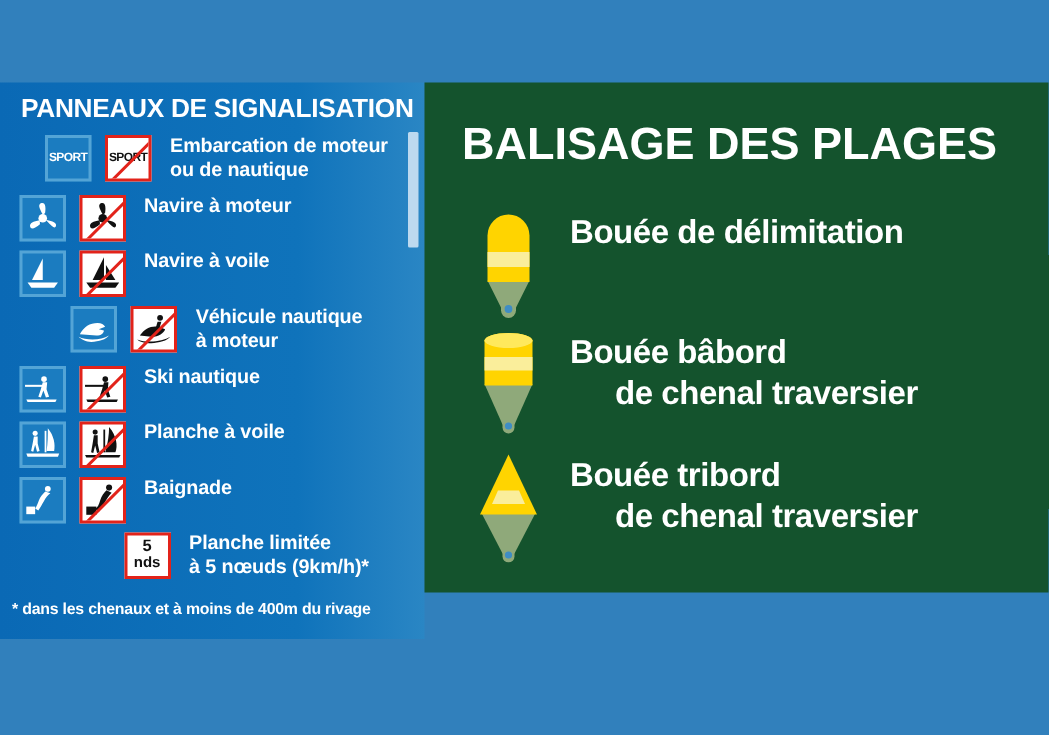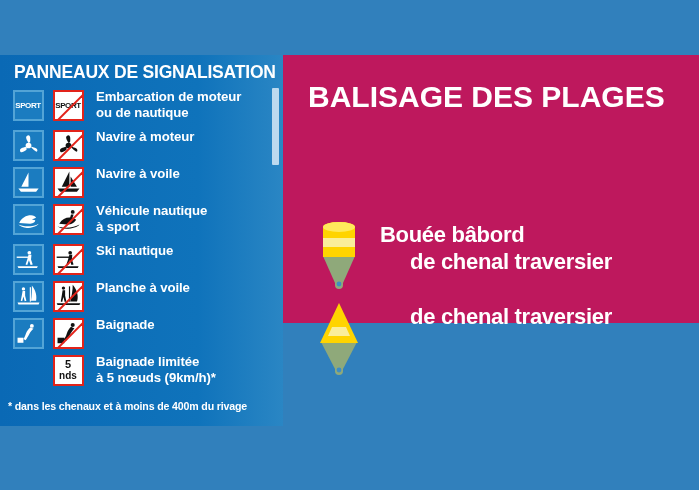--- a/index.html
+++ b/index.html
@@ -17,21 +17,21 @@
     background:#0c6cb6;
     background:linear-gradient(90deg,#0a69b5 0%,#0f73bb 70%,#2a86c4 100%);
   }
   #left-title{
     position:absolute;left:14px;top:7px;width:265px;
     color:#ffffff;font-size:17.5px;font-weight:bold;letter-spacing:-0.2px;
     white-space:nowrap;
   }
   #sign-list{position:absolute;left:8px;top:32px;width:268px;}
   .sign-row{display:flex;align-items:flex-start;height:37px;}
-  .sign-row.tall{height:40px;}
+  .sign-row.tall{height:40px;justify-content:center;}
   .icon-cell{width:40px;height:36px;flex:0 0 40px;display:flex;align-items:center;justify-content:center;}
   .allow-box{
     width:31px;height:31px;background:#1b7cc0;
     box-sizing:border-box;border:2.5px solid #53a4d6;
     position:relative;overflow:hidden;
   }
   .ban-box{
     width:31px;height:31px;background:#ffffff;
     box-sizing:border-box;border:2.5px solid #e2231a;
     position:relative;overflow:hidden;
@@ -61,22 +61,22 @@
     color:#ffffff;font-size:10.6px;font-weight:bold;letter-spacing:-0.15px;
     white-space:nowrap;
   }
   #left-scrollbar{
     position:absolute;left:272px;top:33px;width:7px;height:77px;
     background:#bcd9ef;border-radius:1px;
   }
 
   
   #right-panel{
-    position:absolute;left:283px;top:55px;width:416px;height:268px;
-    background:#be185d;
+    position:absolute;left:283px;top:55px;width:416px;height:340px;
+    background:#14532d;
   }
   #right-title{
     position:absolute;left:25px;top:25px;
     color:#ffffff;font-size:30px;font-weight:bold;letter-spacing:0px;
     white-space:nowrap;
   }
   .buoy-row{position:absolute;left:0;width:416px;height:78px;}
   #buoy-row-0{top:80px;}
   #buoy-row-1{top:160px;}
   #buoy-row-2{top:242px;}
@@ -193,21 +193,21 @@
                 <circle cx="21" cy="7" r="2.3"></circle>
                 <path d="M19 10 L22 10 L20 17 L17 17 Z"></path>
                 <path d="M5 21 C9 15 14 13 20 14 L25 16 C24 19 20 22 14 22 Z"></path>
                 <path d="M3 24 C10 27 23 26 29 22 C27 25 20 27 14 27 C9 27 5 26 3 24 Z"></path>
               </g>
             </svg>
           </div>
         </div>
         <div class="sign-label">
           <span>Véhicule nautique</span>
-          <span class="l2">à sport</span>
+          <span class="l2">à moteur</span>
         </div>
       </div>
 
       <div class="sign-row">
         <div class="icon-cell">
           <div class="allow-box">
             <svg class="svgicon" viewBox="0 0 32 32">
               <g fill="#ffffff">
                 <circle cx="17" cy="8" r="2.2"></circle>
                 <path d="M16 10.5 L19.5 10.5 L19 16 L21 22 L18.5 22.5 L16.5 17 L14.5 22.5 L12.5 22 L14.5 16 Z"></path>
@@ -296,34 +296,49 @@
 
       <div class="sign-row tall">
         <div class="icon-cell"></div>
         <div class="icon-cell">
           <div class="speed-sign">
             <span class="sp-num">5</span>
             <span class="sp-unit">nds</span>
           </div>
         </div>
         <div class="sign-label">
-          <span>Baignade limitée</span>
+          <span>Planche limitée</span>
           <span class="l2">à 5 nœuds (9km/h)*</span>
         </div>
       </div>
 
     </div>
 
     <div id="footnote">* dans les chenaux et à moins de 400m du rivage</div>
   </div>
 
   <div id="right-panel">
 
     <div id="right-title">BALISAGE DES PLAGES</div>
 
+    <div class="buoy-row" id="buoy-row-0">
+      <div class="buoy-art">
+        <svg viewBox="0 0 62 78" width="62" height="78">
+          <path d="M17 52 L45 52 L36 70 L26 70 Z" fill="#8fa97a"></path>
+          <path d="M26 69 h10 v3 a5 5 0 0 1 -10 0 Z" fill="#8fa97a"></path>
+          <circle cx="31" cy="71" r="2.6" fill="#3f8dc4"></circle>
+          <path d="M17 22 a14 14 0 0 1 28 0 L45 53 L17 53 Z" fill="#ffd400"></path>
+          <rect x="17" y="33" width="28" height="10" fill="#faee9b"></rect>
+        </svg>
+      </div>
+      <div class="buoy-text">
+        <span>Bouée de délimitation</span>
+        <span class="l2"></span>
+      </div>
+    </div>
 
     <div class="buoy-row" id="buoy-row-1">
       <div class="buoy-art">
         <svg viewBox="0 0 62 78" width="62" height="78">
           <path d="M15 41 L47 41 L35 68 L27 68 Z" fill="#8fa97a"></path>
           <path d="M27 66 h8 v4 a4 4 0 0 1 -8 0 Z" fill="#8fa97a"></path>
           <circle cx="31" cy="69" r="2.4" fill="#3f8dc4"></circle>
           <rect x="15" y="12" width="32" height="30" fill="#ffd400"></rect>
           <ellipse cx="31" cy="12" rx="16" ry="5" fill="#ffd400"></ellipse>
           <ellipse cx="31" cy="12" rx="16" ry="5" fill="#ffe95c"></ellipse>
@@ -340,18 +355,19 @@
       <div class="buoy-art">
         <svg viewBox="0 0 62 78" width="62" height="78">
           <path d="M13 45 L49 45 L35 72 L27 72 Z" fill="#8fa97a"></path>
           <path d="M27 70 h8 v4 a4 4 0 0 1 -8 0 Z" fill="#8fa97a"></path>
           <circle cx="31" cy="73" r="2.4" fill="#3f8dc4"></circle>
           <path d="M31 6 L50 46 L12 46 Z" fill="#ffd400"></path>
           <path d="M24 30 L38 30 L42 39 L20 39 Z" fill="#faee9b"></path>
         </svg>
       </div>
       <div class="buoy-text">
+        <span>Bouée tribord</span>
         <span class="l2">de chenal traversier</span>
       </div>
     </div>
 
   </div>
 </div>
 
 </body></html>

